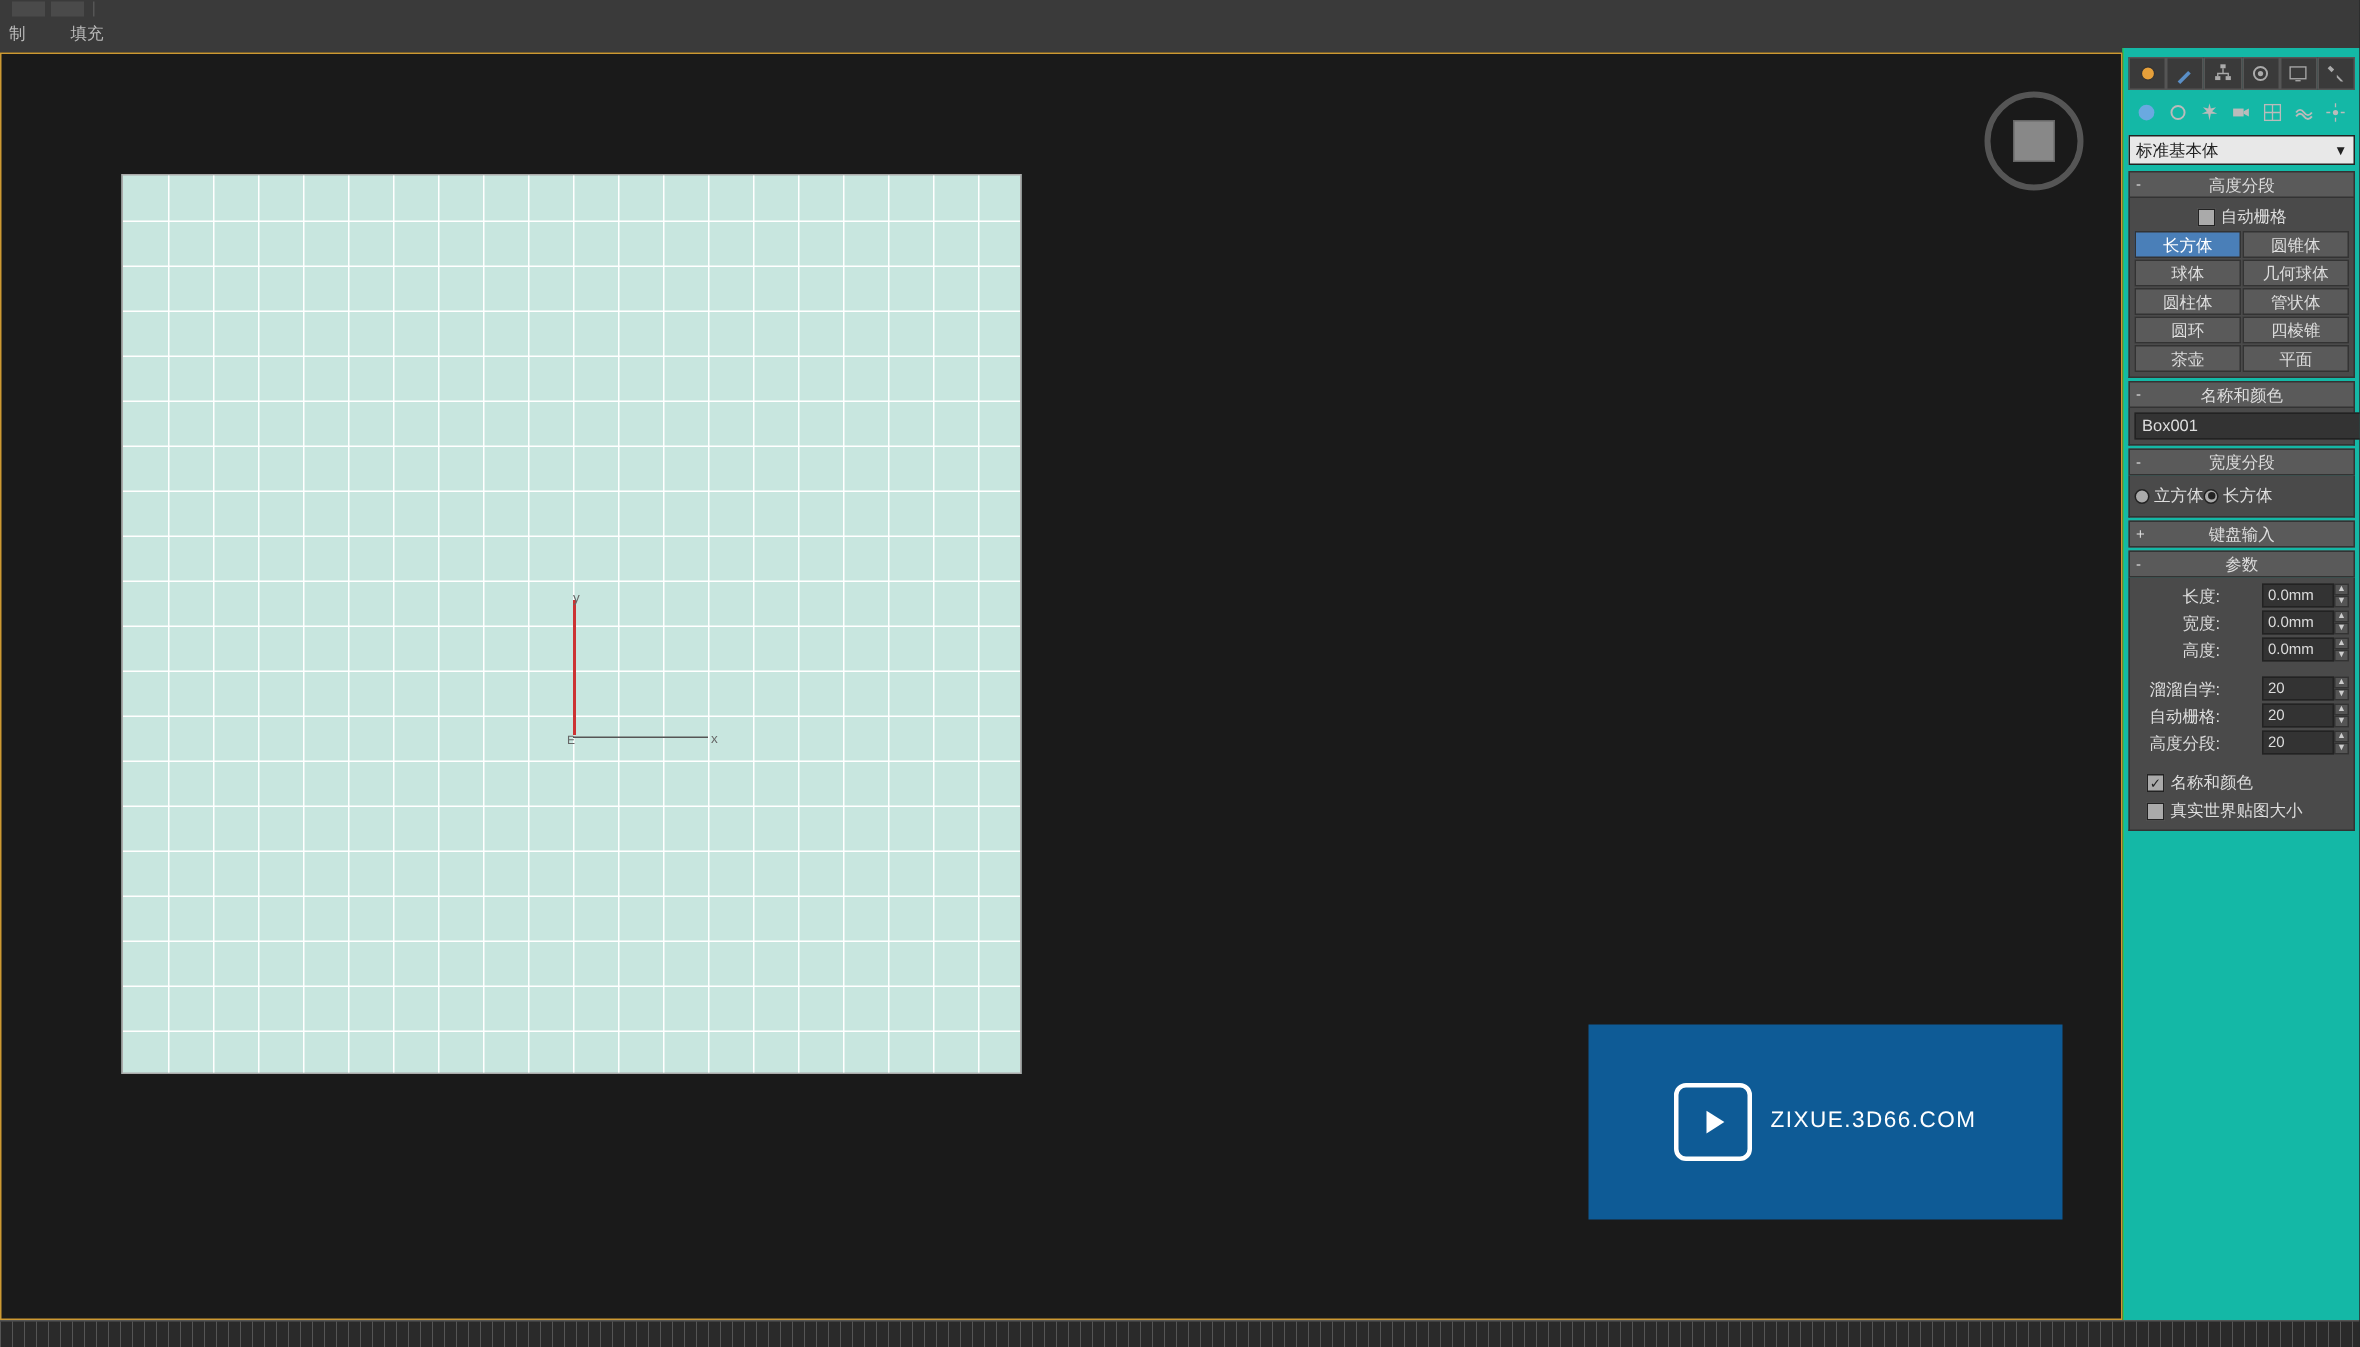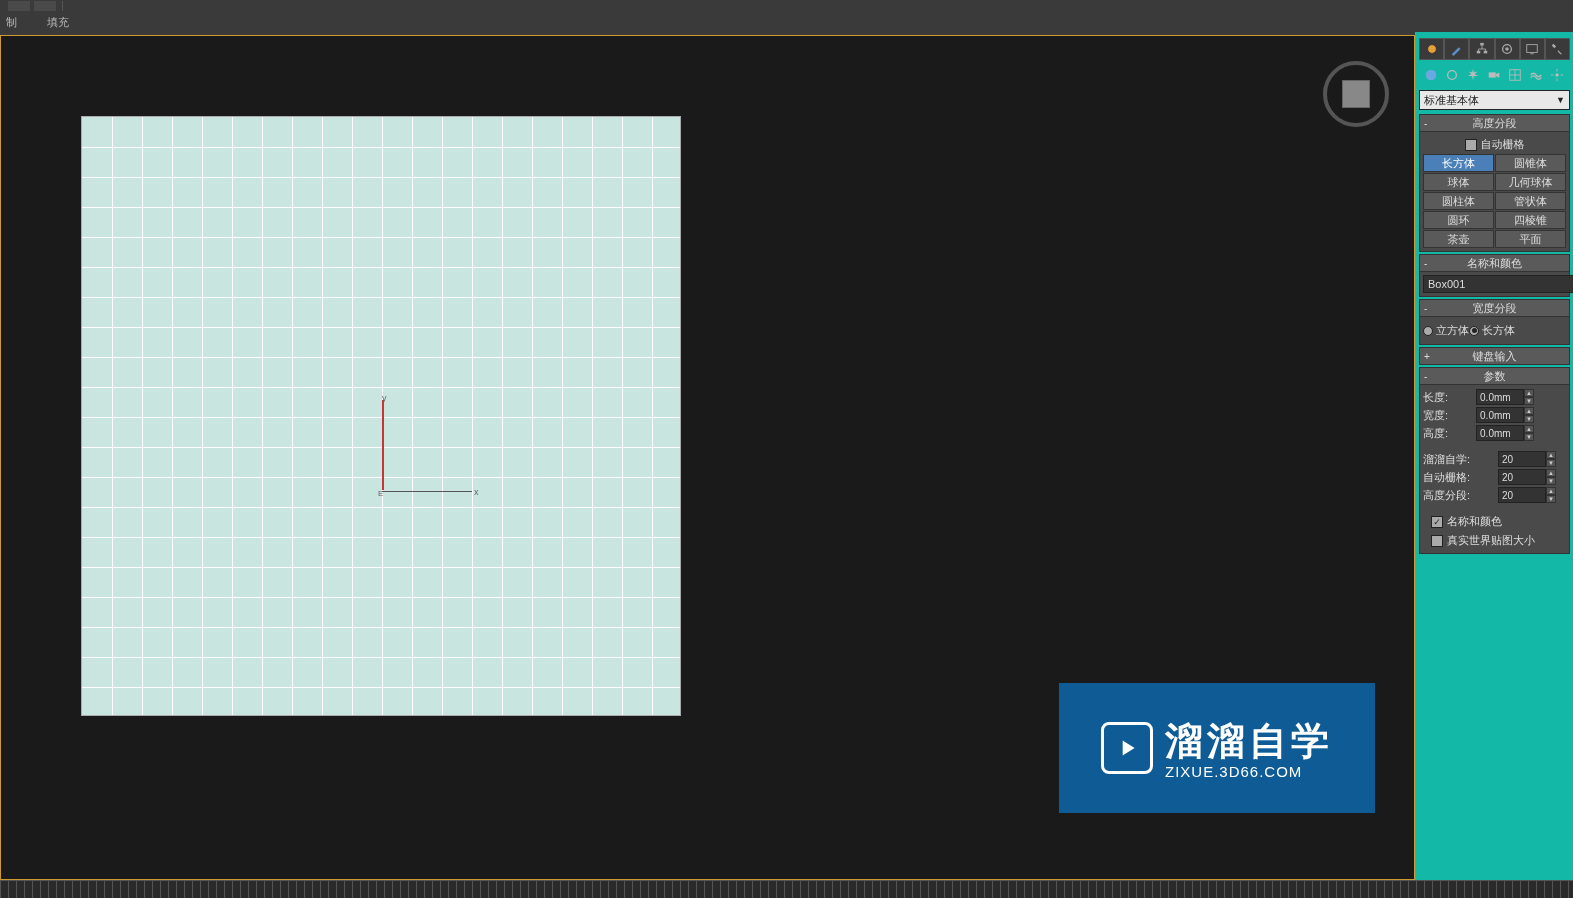--- a/index.html
+++ b/index.html
@@ -58,21 +58,21 @@
 .obj-btn.active { background: #4a7fb8; color: #fff; }
 
 .name-row { display: flex; gap: 2px; align-items: center; }
 .name-input { flex: 1; height: 18px; background: #333; border: 1px solid #222; color: #ddd; font-size: 11px; padding: 0 4px; }
 
 .radio-row { display: flex; justify-content: flex-start; padding: 3px 0; color: #ddd; font-size: 11px; }
 .radio-row label { display: flex; align-items: center; gap: 3px; }
 .radio { width: 10px; height: 10px; border-radius: 50%; border: 1px solid #222; background: #aaa; display: inline-flex; align-items: center; justify-content: center; }
 .radio.checked::after { content: ''; width: 5px; height: 5px; background: #222; border-radius: 50%; }
 
-.param-row { display: flex; align-items: center; gap: 3px; padding: 1px 0; }
+.param-row { display: flex; align-items: center; gap: 3px; padding: 1px 0; justify-content: flex-end; }
 .param-label { color: #ddd; font-size: 11px; text-align: right; }
 .spinner { display: flex; padding-left: 25px; }
 .spinner-input { width: 48px; height: 16px; background: #333; border: 1px solid #222; color: #ddd; font-size: 10px; padding: 0 3px; }
 .spinner-btns { display: flex; flex-direction: column; }
 .spinner-btn { width: 10px; height: 8px; background: #555; border: 1px solid #333; font-size: 6px; color: #ccc; display: flex; align-items: center; justify-content: center; line-height: 1; }
 
 .param-gap { height: 8px; }
 
 .watermark { position: absolute; right: 198px; bottom: 85px; width: 316px; height: 130px; background: #0e5b96; display: flex; align-items: center; justify-content: center; gap: 12px; }
 .watermark-logo { width: 52px; height: 52px; border: 3px solid #fff; border-radius: 8px; display: flex; align-items: center; justify-content: center; }
@@ -391,20 +391,19 @@
   </div>
 </div>
 
 <div class="watermark">
   <div class="watermark-logo">
     <svg viewBox="0 0 24 24">
         <path d="M8 5 L19 12 L8 19 Z"></path>
       </svg>
   </div>
   <div class="watermark-text">
-    <span class="watermark-main">溜溜自学</span>
     <span class="watermark-sub">ZIXUE.3D66.COM</span>
   </div>
 </div>
 
 <div class="timeline">
   <div class="timeline-ticks"></div>
 </div>
 
 </body></html>

